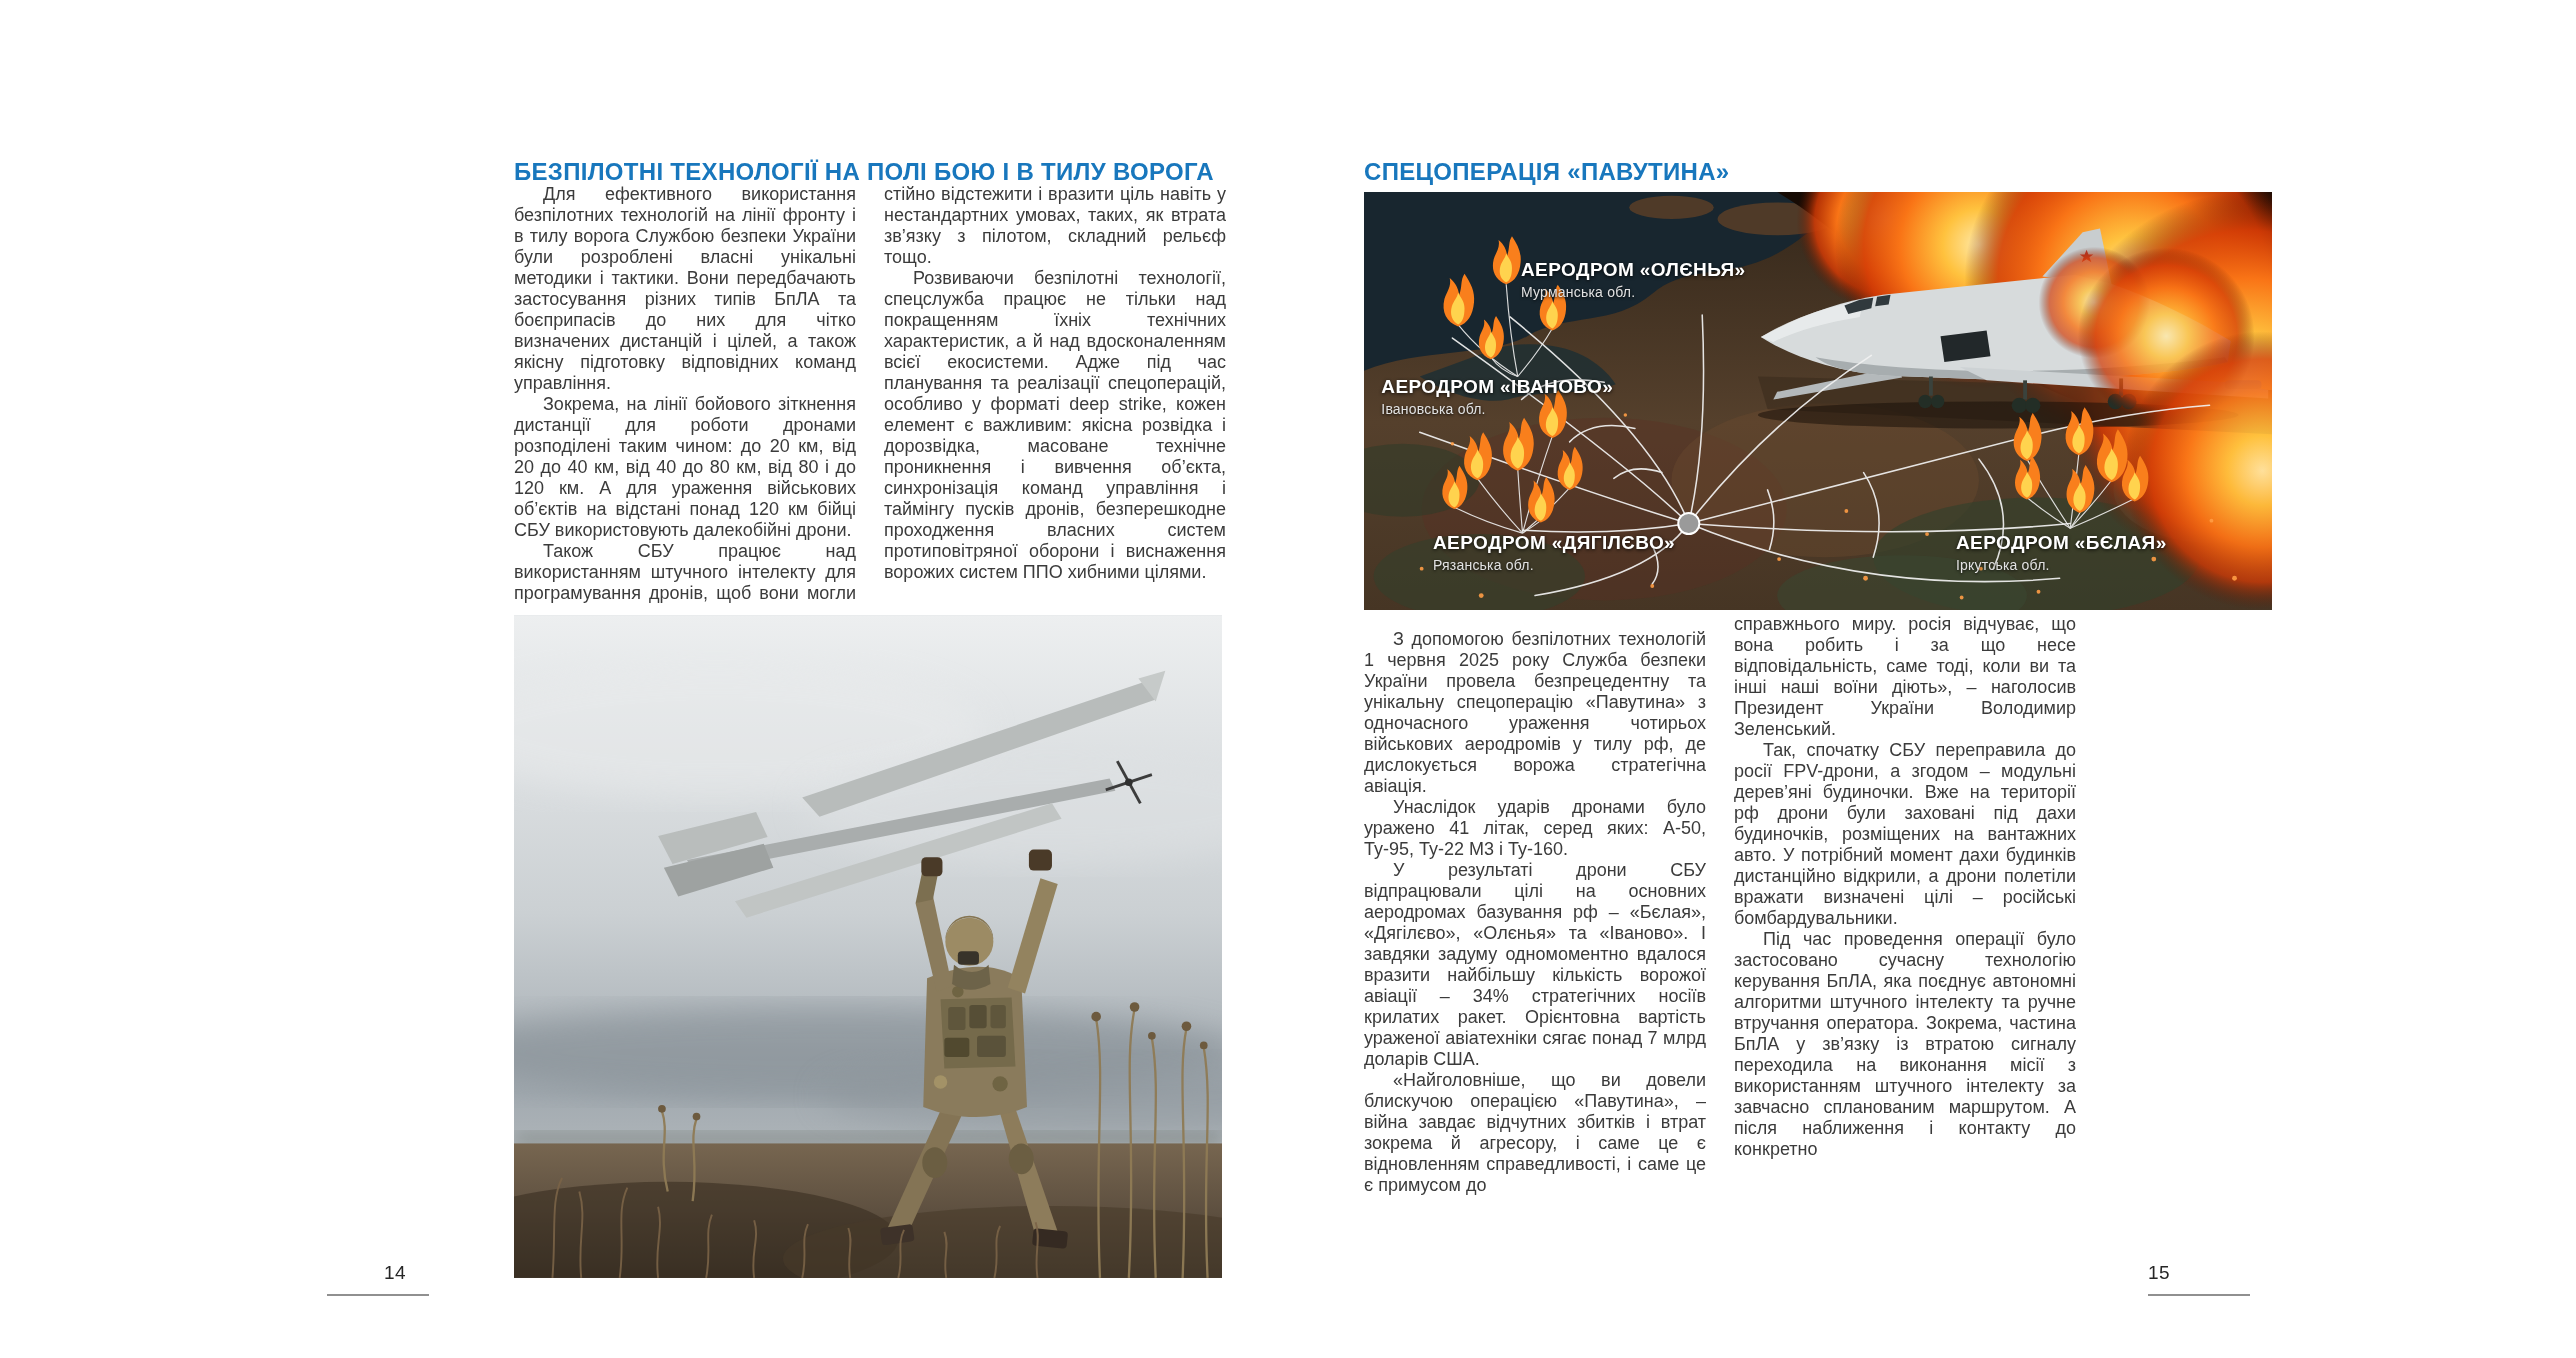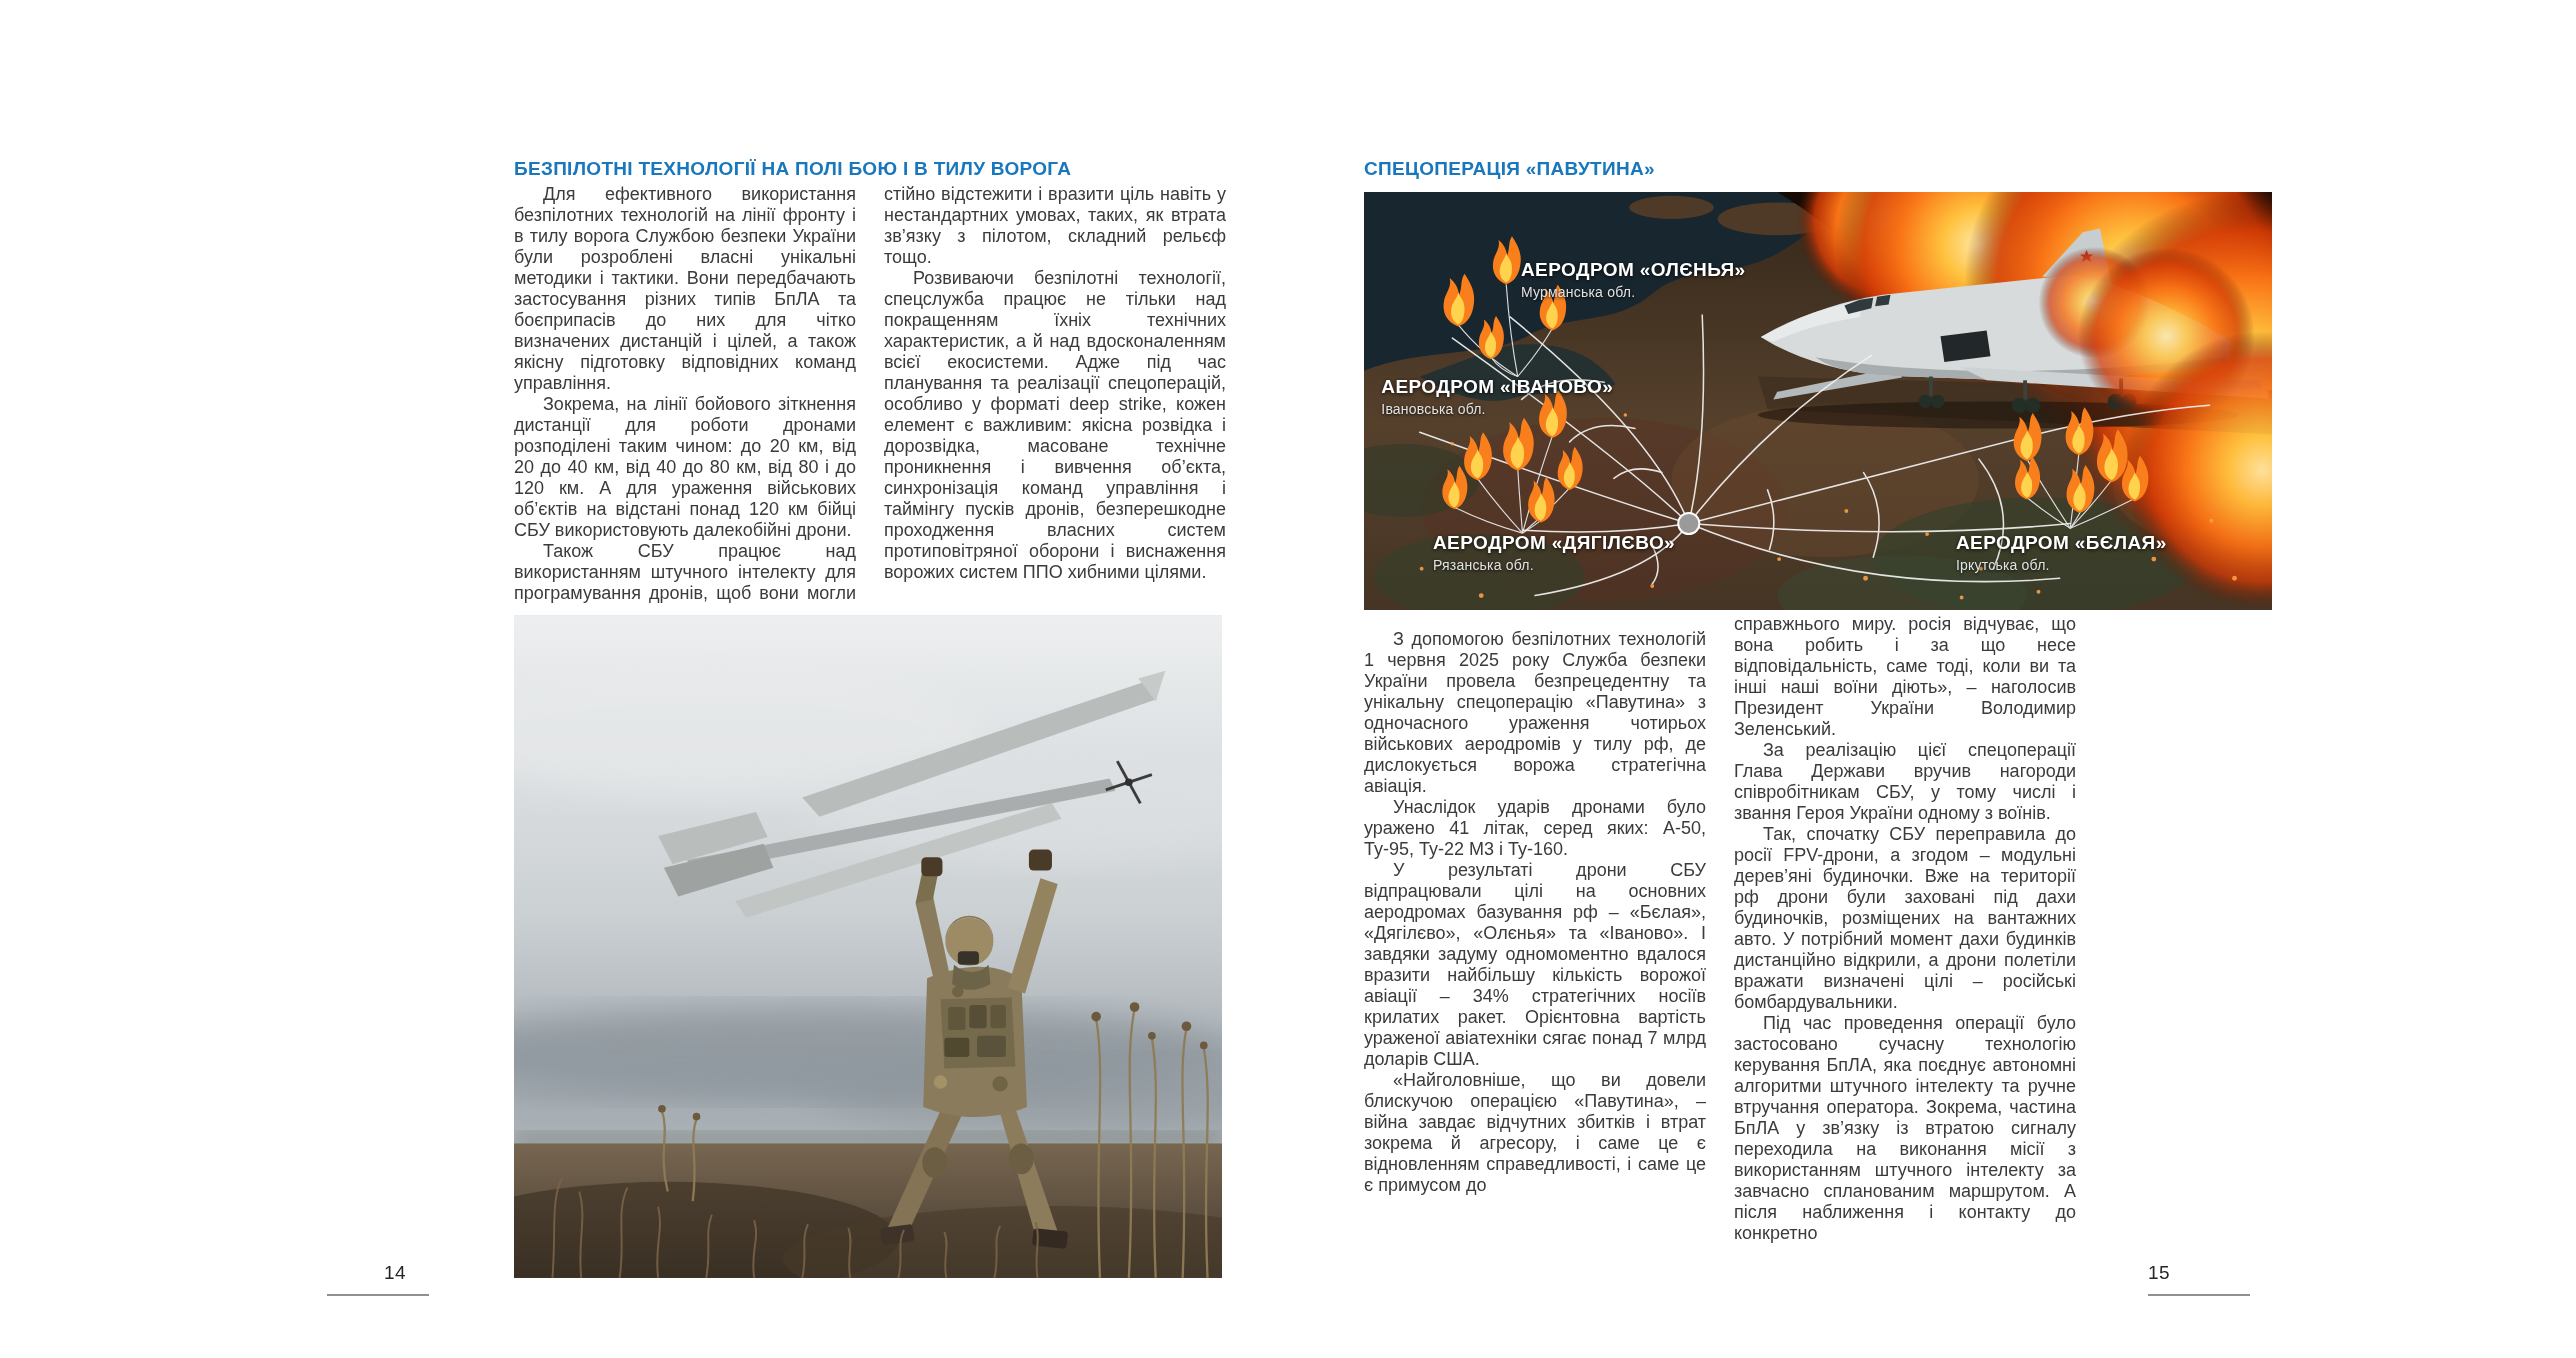--- a/index.html
+++ b/index.html
@@ -4,21 +4,21 @@
 <style>
   html,body { margin:0; padding:0; }
   body {
     width:2576px; height:1359px; position:relative;
     background:#ffffff;
     font-family:"Liberation Sans", sans-serif;
     overflow:hidden;
   }
   .section-heading {
     position:absolute; margin:0;
-    font-size:19px; font-weight:700; letter-spacing:0.3px;
+    font-size:24px; font-weight:700; letter-spacing:0.3px;
     color:#1877bd; white-space:nowrap;
   }
   #h14 { left:514px; top:158px; }
   #h15 { left:1364px; top:158px; }
 
   .col {
     position:absolute; width:342px;
     font-size:18px; line-height:21px; color:#3b3b3b;
     text-align:justify; overflow:hidden;
   }
@@ -356,20 +356,19 @@
 </div>
 
 <div class="col" id="p15c1">
     <p>З допомогою безпілотних технологій 1 червня 2025 року Служба безпеки України провела безпрецедентну та унікальну спецоперацію «Павутина» з одночасного ураження чотирьох військових аеродромів у тилу рф, де дислокується ворожа стратегічна авіація.</p>
     <p>Унаслідок ударів дронами було уражено 41 літак, серед яких: А-50, Ту-95, Ту-22 М3 і Ту-160.</p>
     <p>У результаті дрони СБУ відпрацювали цілі на основних аеродромах базування рф – «Бєлая», «Дягілєво», «Олєнья» та «Іваново». І завдяки задуму одномоментно вдалося вразити найбільшу кількість ворожої авіації – 34% стратегічних носіїв крилатих ракет. Орієнтовна вартість ураженої авіатехніки сягає понад 7 млрд доларів США.</p>
     <p>«Найголовніше, що ви довели блискучою операцією «Павутина», – війна завдає відчутних збитків і втрат зокрема й агресору, і саме це є відновленням справедливості, і саме це є примусом до</p>
   </div>
 <div class="col continuation" id="p15c2">
     <p>справжнього миру. росія відчуває, що вона робить і за що несе відповідальність, саме тоді, коли ви та інші наші воїни діють», – наголосив Президент України Володимир Зеленський.</p>
-    <p>За реалізацію цієї спецоперації Глава Держави вручив нагороди співробітникам СБУ, у тому числі і звання Героя України одному з воїнів.</p>
     <p>Так, спочатку СБУ переправила до росії FPV-дрони, а згодом – модульні дерев’яні будиночки. Вже на території рф дрони були заховані під дахи будиночків, розміщених на вантажних авто. У потрібний момент дахи будинків дистанційно відкрили, а дрони полетіли вражати визначені цілі – російські бомбардувальники.</p>
     <p>Під час проведення операції було застосовано сучасну технологію керування БпЛА, яка поєднує автономні алгоритми штучного інтелекту та ручне втручання оператора. Зокрема, частина БпЛА у зв’язку із втратою сигналу переходила на виконання місії з використанням штучного інтелекту за завчасно спланованим маршрутом. А після наближення і контакту до конкретно</p>
   </div>
 
 <span class="pagenum" id="pn15">15</span>
 <div class="pagenum-line" id="pl15"></div>
 
 
 </body></html>

